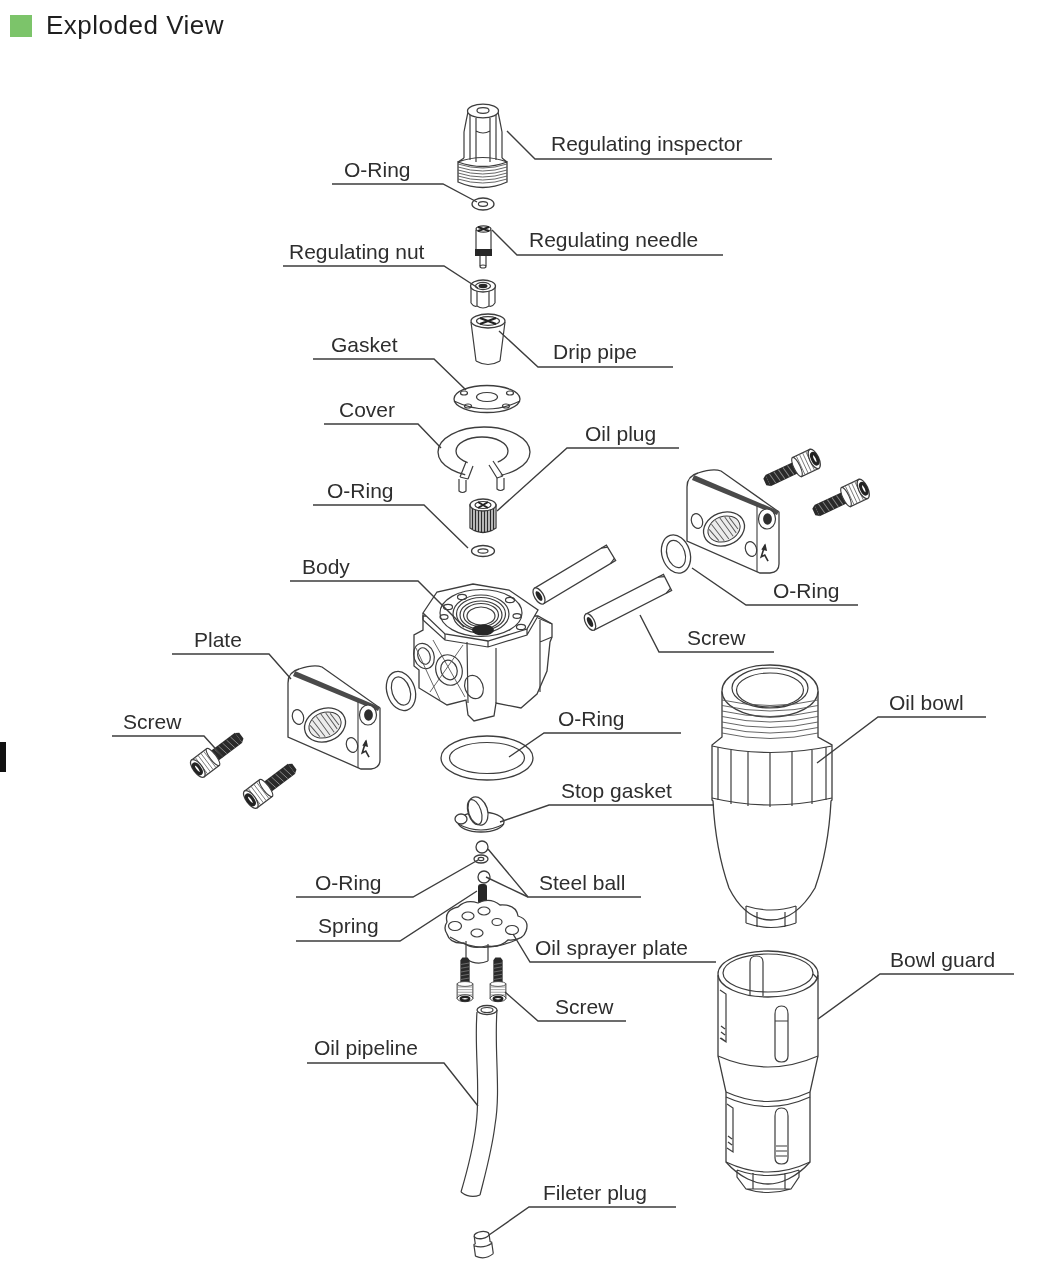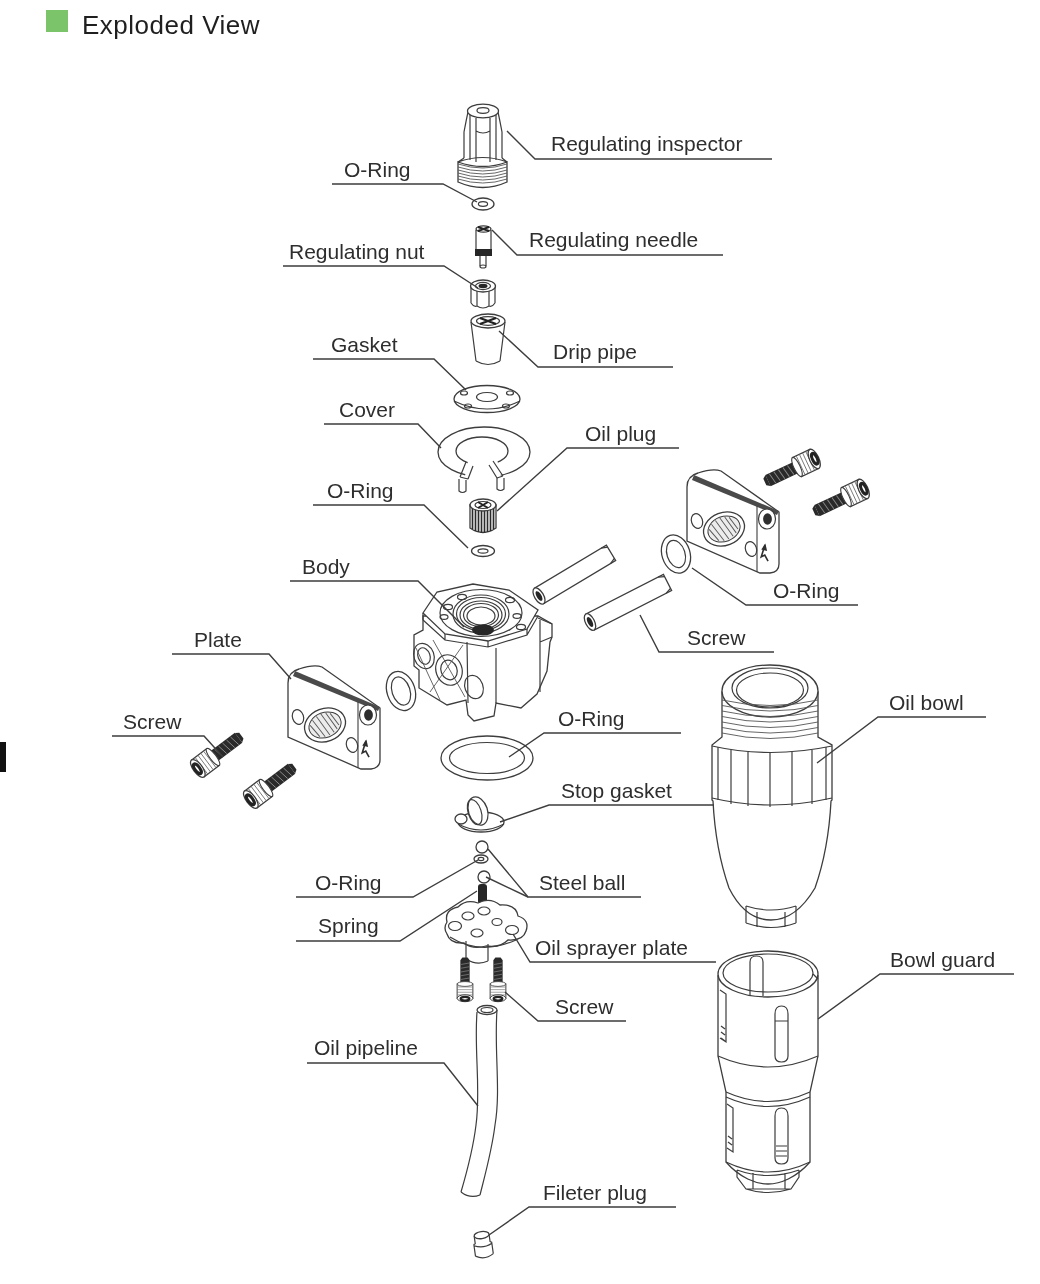--- a/index.html
+++ b/index.html
@@ -1,18 +1,18 @@
 <!DOCTYPE html>
 <html><head>
 <meta charset="utf-8">
 <style>
   html,body{margin:0;padding:0;background:#ffffff;}
   .page{position:relative;width:1040px;height:1284px;background:#fff;overflow:hidden;
         font-family:"Liberation Sans", sans-serif;}
-  .hdr{position:absolute;top:10px;left:10px;display:flex;gap:14px;margin-left:36px;}
+  .hdr{position:absolute;top:10px;left:10px;display:flex;align-items:center;gap:14px;}
   .hdr-title{font-size:26px;color:#1f1f1f;letter-spacing:0.5px;}
   svg text{font-family:"Liberation Sans", sans-serif;font-size:21px;fill:#2e2e2e;}
   .ln{stroke:#3d3d3d;stroke-width:1.4;fill:none;}
   .part{stroke:#3d3d3d;stroke-width:1.3;fill:#ffffff;}
   .pn{stroke:#3d3d3d;stroke-width:1.2;fill:none;}
   .thin{stroke:#555;stroke-width:0.9;fill:none;}
   .dark{fill:#262626;stroke:none;}
 </style>
 </head>
 <body>

